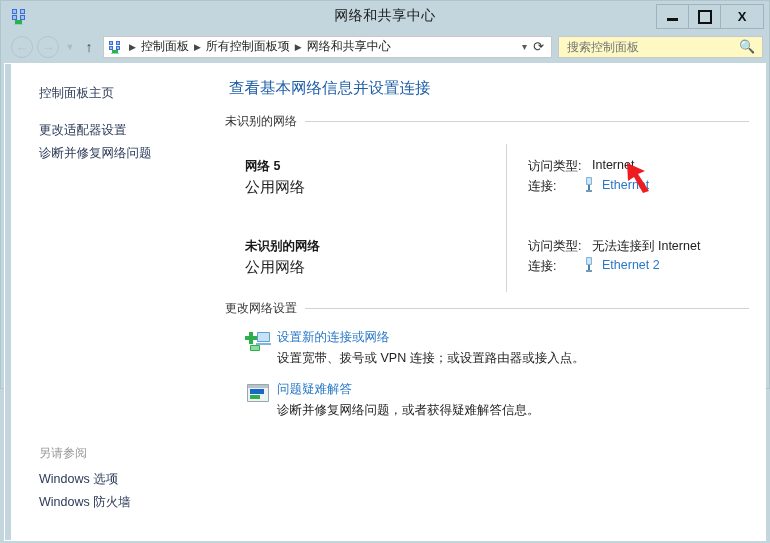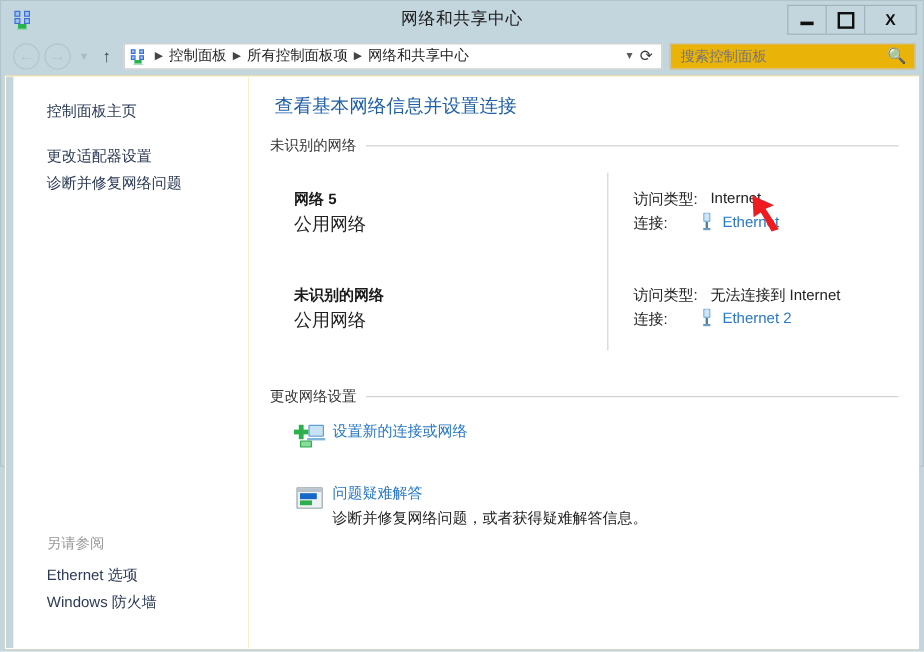--- a/index.html
+++ b/index.html
@@ -135,21 +135,21 @@
     font-size: 9px;
     color: #454545;
     padding: 0 3px;
   }
   #addr-spacer { flex: 1 1 auto; }
   #addr-chevron { font-size: 10px; color: #5a5a5a; padding: 0 6px; }
   #addr-refresh { font-size: 13px; color: #3a3a3a; padding-right: 3px; }
   #searchbox {
     width: 205px;
     height: 22px;
-    background: #eab308;
+    background: #fef9c3;
     border: 1px solid #c8c8c8;
     margin-left: 6px;
     display: flex;
     align-items: center;
     padding: 0 6px;
     box-sizing: border-box;
     flex: 0 0 auto;
   }
   #search-input {
     flex: 1 1 auto;
@@ -296,21 +296,21 @@
   .net-conn-link {
     position: absolute;
     left: 377px;
     top: 20px;
     font-size: 12.5px;
     color: #2878c8;
     text-decoration: none;
     white-space: nowrap;
   }
 
-  #change-settings { margin-top: 22px; }
+  #change-settings { }
   .task-item {
     position: relative;
     margin-top: 12px;
     padding-left: 52px;
     min-height: 40px;
   }
   .task-icon {
     position: absolute;
     left: 20px;
     top: 0px;
@@ -414,21 +414,21 @@
     <div id="left-strip"></div>
 
     <div id="sidebar">
       <a class="side-link" href="#">控制面板主页</a>
       <div id="side-gap"></div>
       <a class="side-link" href="#">更改适配器设置</a>
       <a class="side-link" href="#">诊断并修复网络问题</a>
 
       <div id="see-also">
         <div id="see-also-title">另请参阅</div>
-        <a class="side-link" href="#">Ethernet 选项</a>
+        <a class="side-link" href="#">Windows 选项</a>
         <a class="side-link" href="#">Windows 防火墙</a>
       </div>
     </div>
 
     <div id="main">
       <h1 id="page-title">查看基本网络信息并设置连接</h1>
 
       <div class="section-head">
         <span class="sh-text">未识别的网络</span>
         <span class="sh-rule"></span>
@@ -484,20 +484,21 @@
               <rect x="12" y="3" width="13" height="10" rx="1" fill="#5e9fd4"></rect>
               <rect x="13" y="4" width="11" height="8" fill="#c8e2f5"></rect>
               <rect x="11" y="14" width="15" height="2" fill="#7fb4de"></rect>
               <rect x="5" y="16" width="10" height="6" rx="1" fill="#2fae4e"></rect>
               <rect x="6" y="17" width="8" height="4" fill="#8ade9c"></rect>
               <rect x="4" y="3" width="4" height="12" fill="#2fae4e"></rect>
               <rect x="0" y="7" width="12" height="4" fill="#2fae4e"></rect>
             </svg>
           </span>
           <a class="task-link" href="#">设置新的连接或网络</a>
+          <div class="task-desc">设置宽带、拨号或 VPN 连接；或设置路由器或接入点。</div>
         </div>
 
         <div class="task-item">
           <span class="task-icon">
             <svg width="28" height="28" viewBox="0 0 28 28">
               <rect x="2" y="3" width="22" height="18" rx="1" fill="#9aa6ad"></rect>
               <rect x="3" y="4" width="20" height="16" fill="#eef2f5"></rect>
               <rect x="3" y="4" width="20" height="3" fill="#b9c4ca"></rect>
               <rect x="5" y="8" width="14" height="5" fill="#1668c8"></rect>
               <rect x="5" y="14" width="10" height="4" fill="#2fae4e"></rect>

